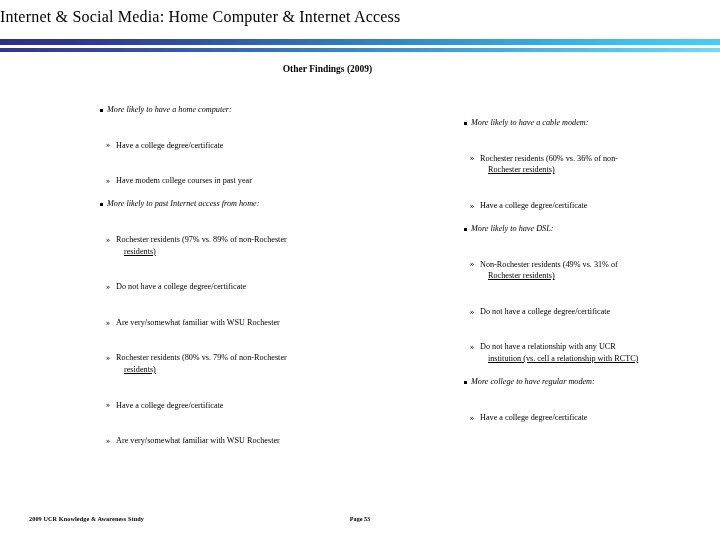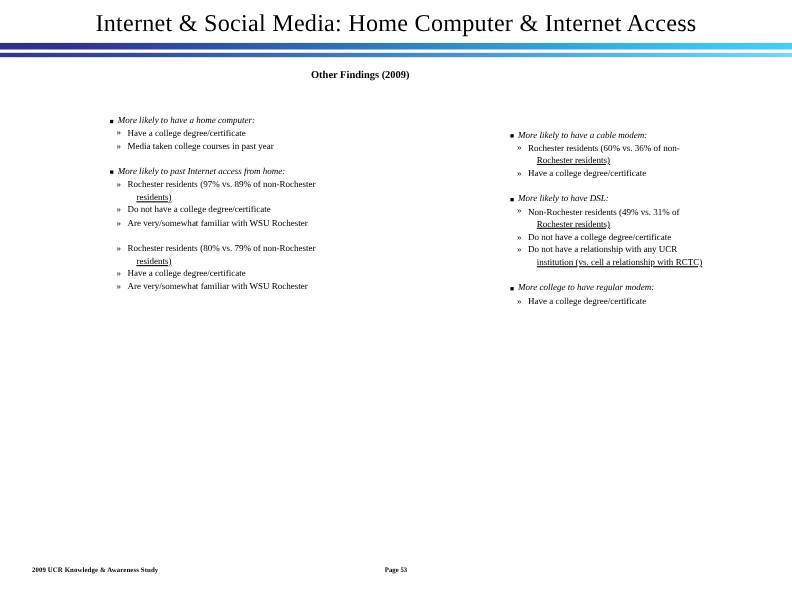--- a/index.html
+++ b/index.html
@@ -22,23 +22,22 @@
     height: 540px;
     background: #ffffff;
   }
 
   
   .title {
     position: absolute;
     left: 0;
     top: 8px;
     width: 720px;
-    text-align: center;
-    font-family: "Liberation Serif", "DejaVu Serif", serif;
-    font-size: 22px;
+    font-family: "Liberation Serif", "DejaVu Serif", serif;
+    font-size: 16px;
     font-weight: normal;
     letter-spacing: 0.2px;
     color: #000000;
     white-space: nowrap;
   }
 
   
   .rule-wrap {
     position: absolute;
     left: 0;
@@ -130,21 +129,21 @@
     font-style: normal;
     line-height: 11.6px;
   }
   .lvl2 .chev {
     position: absolute;
     left: 18px;
     top: -0.2px;
     font-size: 8.2px;
     font-style: normal;
   }
-  .lvl2 .l2-text { display: block; }
+  .lvl2 .l2-text { display: block; margin-top: 24px; }
   .lvl2 .l2-text .cont { display: block; padding-left: 8px; text-decoration: underline; }
 
   
   .footer-left {
     position: absolute;
     left: 29px;
     top: 515px;
     font-family: "Liberation Serif", "DejaVu Serif", serif;
     font-size: 6.2px;
     font-weight: bold;
@@ -182,21 +181,21 @@
         <div class="lvl1">
           <span class="sq"></span>
           <span class="l1-text">More likely to have a home computer:</span>
         </div>
         <div class="lvl2">
           <span class="chev">»</span>
           <span class="l2-text">Have a college degree/certificate</span>
         </div>
         <div class="lvl2">
           <span class="chev">»</span>
-          <span class="l2-text">Media taken college courses in past year</span>
+          <span class="l2-text">Have modem college courses in past year</span>
         </div>
       </div>
       <div class="group spaced">
         <div class="lvl1">
           <span class="sq"></span>
           <span class="l1-text">More likely to past Internet access from home:</span>
         </div>
         <div class="lvl2">
           <span class="chev">»</span>
           <span class="l2-text">Rochester residents (97% vs. 89% of non-Rochester<span class="cont">residents)</span></span>

